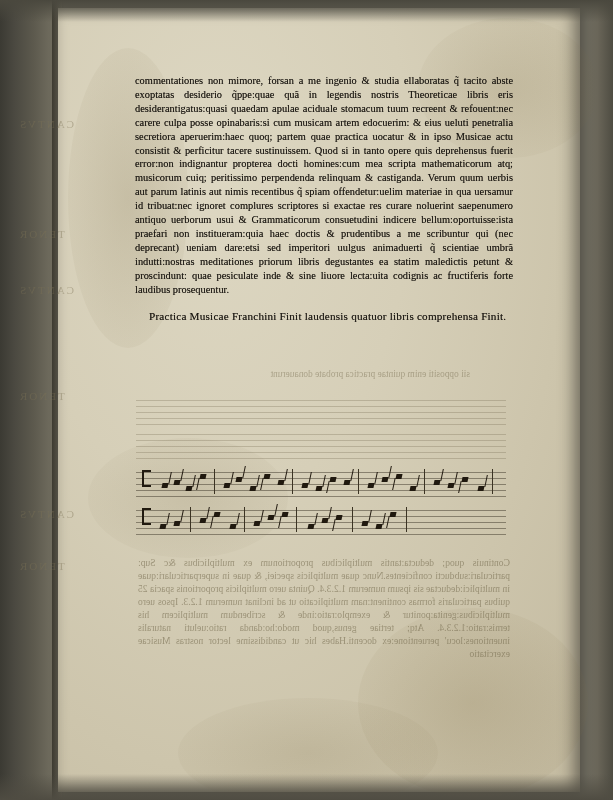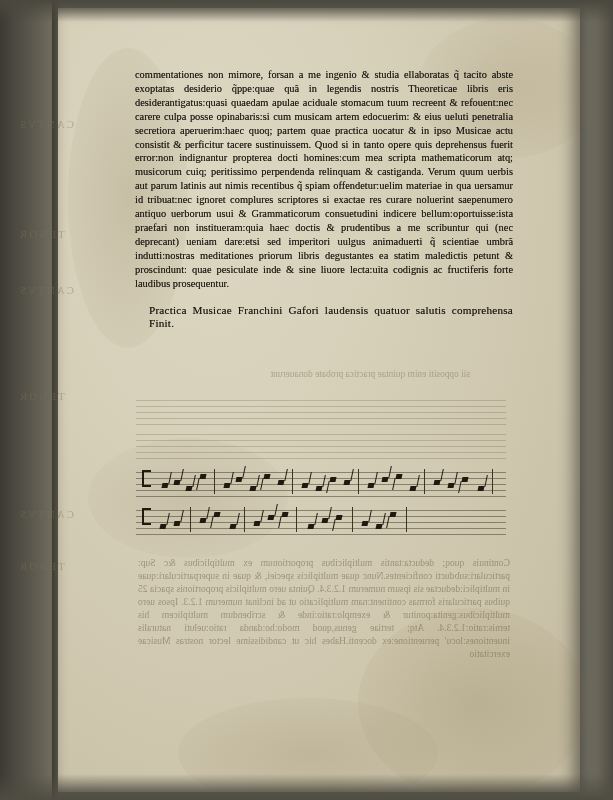--- a/index.html
+++ b/index.html
@@ -98,21 +98,21 @@
     transform: scaleX(-1);
     text-align: right;
     font-variant: small-caps;
   }
   .bleed-label { margin-bottom: 0; white-space: nowrap; }
 
   
   .textblock {
     position: absolute;
     left: 135px;
-    top: 68px;
+    top: 74px;
     width: 378px;
     color: #1a1712;
     font-family: "Liberation Serif", serif;
     font-size: 10.4px;
     line-height: 13.9px;
     text-align: justify;
     text-shadow: 0 0 0.5px rgba(30,24,16,0.6);
   }
   .textblock p { margin: 0; }
   .para-main { margin-bottom: 0 !important; }
@@ -255,21 +255,21 @@
   </div>
   <div class="bleed-col" style="top:508px;">
     <div class="bleed-label">CANTVS</div>
   </div>
   <div class="bleed-col" style="top:560px;">
     <div class="bleed-label">TENOR</div>
   </div>
 
   <div class="textblock">
     <p class="para-main">commentationes non mimore, forsan a me ingenio &amp; studia ellaboratas q̃ tacito abste exoptatas desiderio q̃ppe:quae quã in legendis nostris Theoreticae libris eris desiderantigatus:quasi quaedam apulae aciduale stomacum tuum recreent &amp; refouent:nec carere culpa posse opinabaris:si cum musicam artem edocuerim: &amp; eius ueluti penetralia secretiora aperuerim:haec quoq; partem quae practica uocatur &amp; in ipso Musicae actu consistit &amp; perficitur tacere sustinuissem. Quod si in tanto opere quis deprehensus fuerit error:non indignantur propterea docti homines:cum mea scripta mathematicorum atq; musicorum cuiq; peritissimo perpendenda relinquam &amp; castiganda. Verum quum uerbis aut parum latinis aut nimis recentibus q̃ spiam offendetur:uelim materiae in qua uersamur id tribuat:nec ignoret complures scriptores si exactae res curare noluerint saepenumero antiquo uerborum usui &amp; Grammaticorum consuetudini indicere bellum:oportuisse:ista praefari non institueram:quia haec doctis &amp; prudentibus a me scribuntur qui (nec deprecant) ueniam dare:etsi sed imperitori uulgus animaduerti q̃ scientiae umbrã indutti:nostras meditationes priorum libris degustantes ea statim maledictis petunt &amp; proscindunt: quae pesiculate inde &amp; sine liuore lecta:uita codignis ac fructiferis forte laudibus prosequentur.</p>
-    <p class="colophon-title">Practica Musicae Franchini Gafori laudensis quatuor salutis comprehensa Finit.</p>
+    <p class="colophon-title">Practica Musicae Franchini Finit laudensis quatuor libris comprehensa Finit.</p>
   </div>
 
   <div class="bleed-mid">sii oppositi enim quintae practica probate donauerunt</div>
 
   <div class="music-area">
 
     <div class="staff faint" style="top:0px;">
       <div class="line l0"></div>
         <div class="line l1"></div>
         <div class="line l2"></div>

